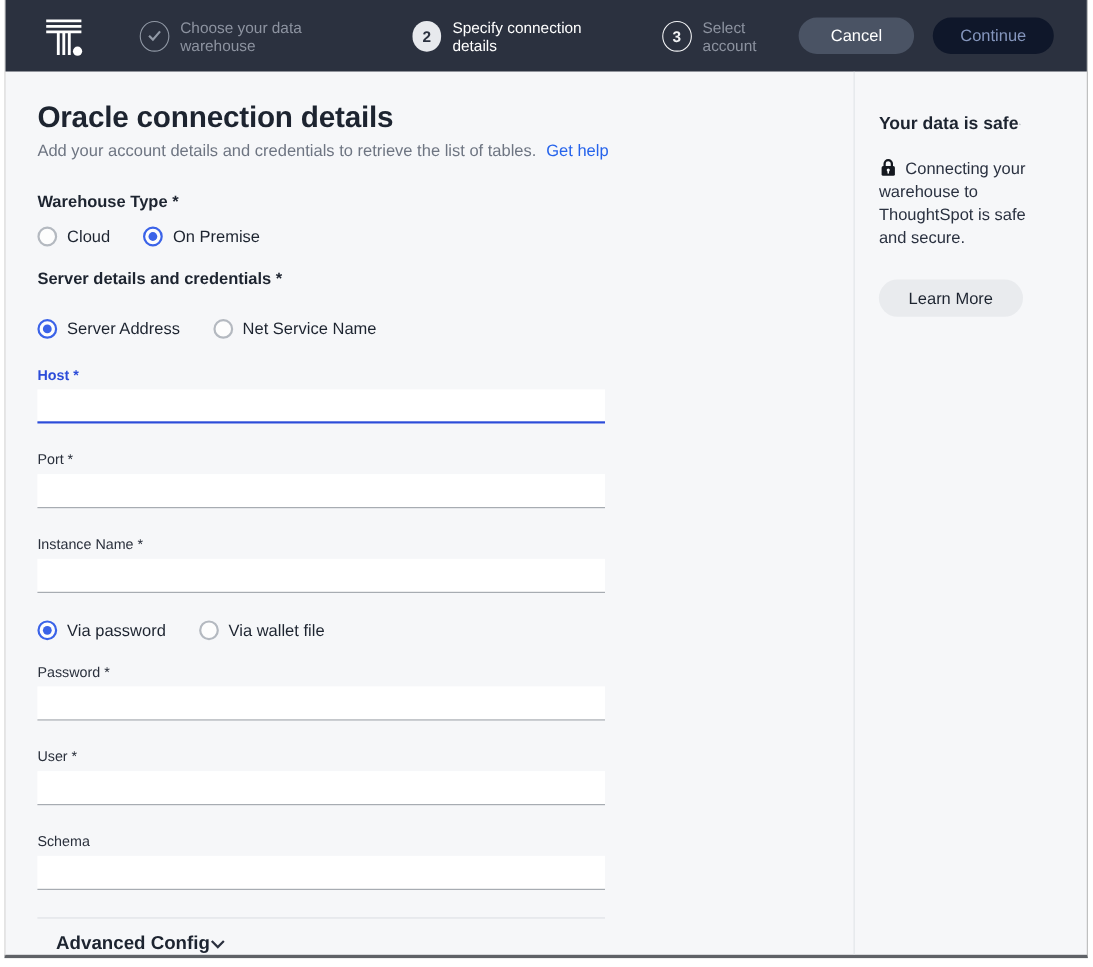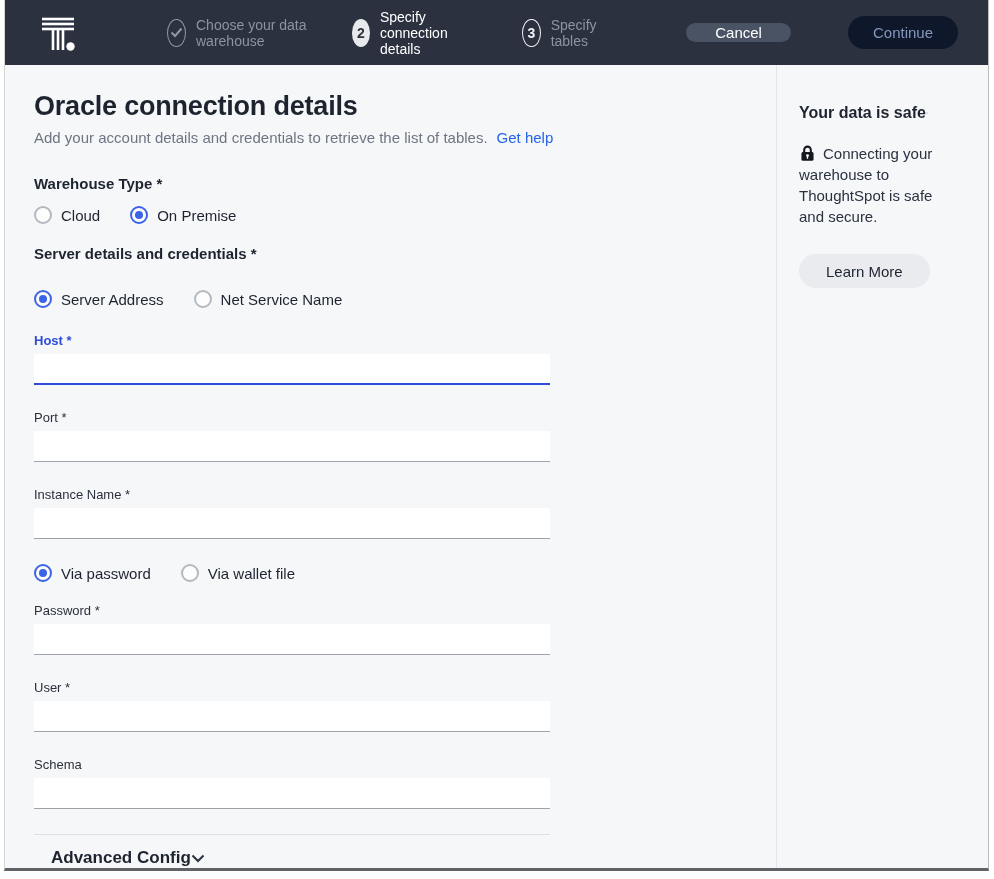--- a/index.html
+++ b/index.html
@@ -17,40 +17,39 @@
     border-bottom: 3px solid #5f6267;
     background: #f6f7f9;
     display: flex; flex-direction: column;
   }
   
   header {
     height: 65px; flex: 0 0 65px;
     background: #2b313f;
     display: flex; align-items: center;
     padding: 0 30px 0 34px;
-    gap: 40px;
   }
   .logo { flex: 0 0 auto; }
   .stepper { display: flex; align-items: center; gap: 36px; margin-left: 48px; }
   .step { display: flex; align-items: center; gap: 10px; }
   .step-circle {
     width: 28px; height: 28px; border-radius: 50%;
     display: flex; align-items: center; justify-content: center;
     font-size: 14px; font-weight: 700;
   }
   .step-circle.done { border: 1.5px solid #9199a6; }
   .step-circle.active { background: #e7e9ed; color: #2b313f; }
   .step-circle.todo { border: 1.5px solid #f2f3f5; color: #f2f3f5; }
   .step-label { font-size: 14px; }
   .step-label.muted { color: #8d93a0; font-weight: 500; }
   .step-label.current { color: #ffffff; font-weight: 400; }
   .header-spacer { flex: 1; }
   .btn-cancel {
     background: #4a5364; color: #ffffff; border: none;
-    height: 19px; padding: 0 29px; border-radius: 17px;
+    height: 33px; padding: 0 29px; border-radius: 17px;
     font-size: 15px; font-family: inherit; cursor: pointer;
   }
   .btn-continue {
     background: #0f172a; color: #8ining395bd; border: none;
     height: 33px; padding: 0 25px; border-radius: 17px;
     font-size: 15px; font-family: inherit; margin-left: 17px; cursor: pointer;
     color: #8596bd;
   }
   
   .content { flex: 1; display: flex; overflow: hidden; }
@@ -133,21 +132,21 @@
           </svg>
         </span>
         <span class="step-label muted">Choose your data warehouse</span>
       </div>
       <div class="step">
         <span class="step-circle active">2</span>
         <span class="step-label current">Specify connection details</span>
       </div>
       <div class="step">
         <span class="step-circle todo">3</span>
-        <span class="step-label muted">Specify tables</span>
+        <span class="step-label muted">Select account</span>
       </div>
     </div>
 
     <div class="header-spacer"></div>
 
     <button class="btn-cancel">Cancel</button>
     <button class="btn-continue">Continue</button>
   </header>
 
   <div class="content">

